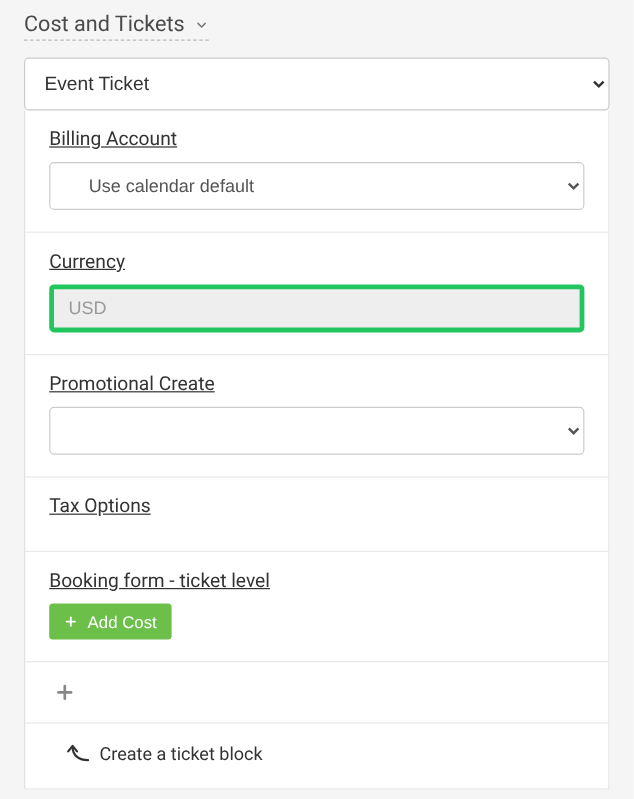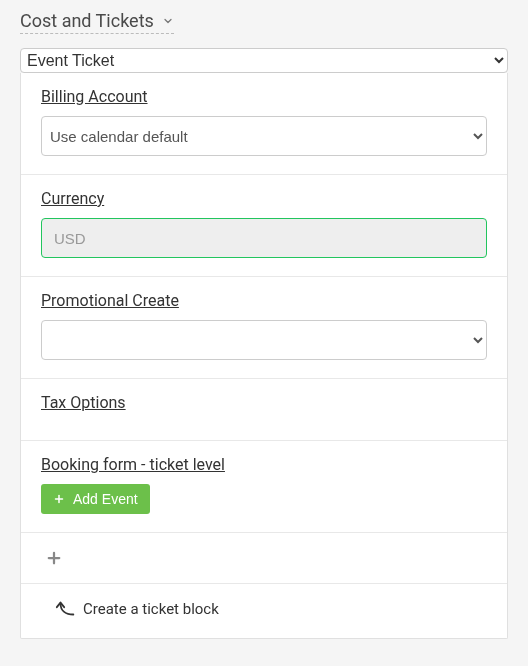--- a/index.html
+++ b/index.html
@@ -29,23 +29,23 @@
       padding-bottom: 2px;
       margin-bottom: 14px;
       cursor: pointer;
     }
     .section-header .chev {
       display: inline-flex;
       align-items: center;
     }
     .main-select {
       width: 100%;
-      height: 25px;
+      height: 44px;
       font-size: 16px;
-      padding: 0 2px;
+      padding: 0 12px;
       border: 1px solid #ccc;
       border-radius: 4px;
       background: #fff;
       color: #333;
       appearance: auto;
     }
     .panel {
       background: #fff;
       border: 1px solid #e0e0e0;
       border-top: none;
@@ -62,33 +62,33 @@
     .field-label {
       font-size: 16px;
       color: #333;
       margin-bottom: 10px;
       display: block;
     }
     .form-select {
       width: 100%;
       height: 40px;
       font-size: 15px;
-      padding: 0 4px;
+      padding: 0 28px;
       border: 1px solid #ccc;
       border-radius: 4px;
       background: #fff;
       color: #555;
       appearance: auto;
     }
     .form-input-readonly {
       width: 100%;
       height: 40px;
       font-size: 15px;
       padding: 0 12px;
-      border: 1px solid #22c55e;
+      border: 4px solid #22c55e;
       border-radius: 4px;
       background: #eeeeee;
       color: #999;
     }
     .add-field-btn {
       display: inline-flex;
       align-items: center;
       gap: 8px;
       background: #6cc04a;
       color: #fff;
@@ -172,21 +172,21 @@
 
     <div class="panel-row">
       <label class="field-label">Booking form - ticket level</label>
       <button class="add-field-btn">
         <span>
           <svg width="12" height="12" viewBox="0 0 24 24" fill="none" stroke="#fff" stroke-width="3" stroke-linecap="round">
             <line x1="12" y1="5" x2="12" y2="19"></line>
             <line x1="5" y1="12" x2="19" y2="12"></line>
           </svg>
         </span>
-        <span>Add Event</span>
+        <span>Add Cost</span>
       </button>
     </div>
 
     <div class="panel-row plus-row">
       <button class="plus-icon-btn">
         <span>
           <svg width="18" height="18" viewBox="0 0 24 24" fill="none" stroke="#888" stroke-width="3" stroke-linecap="round">
             <line x1="12" y1="5" x2="12" y2="19"></line>
             <line x1="5" y1="12" x2="19" y2="12"></line>
           </svg>

